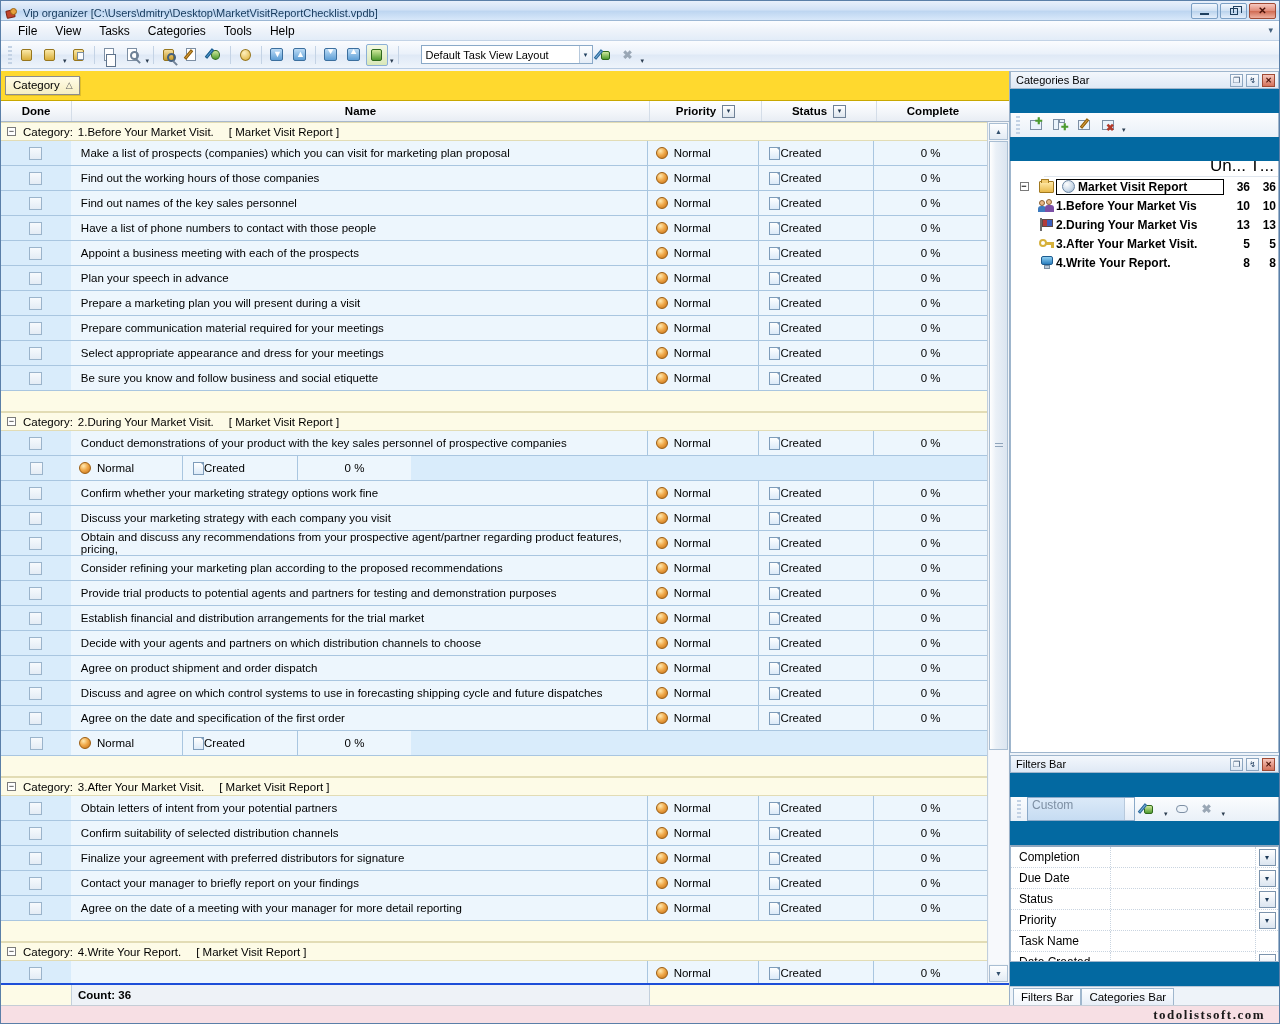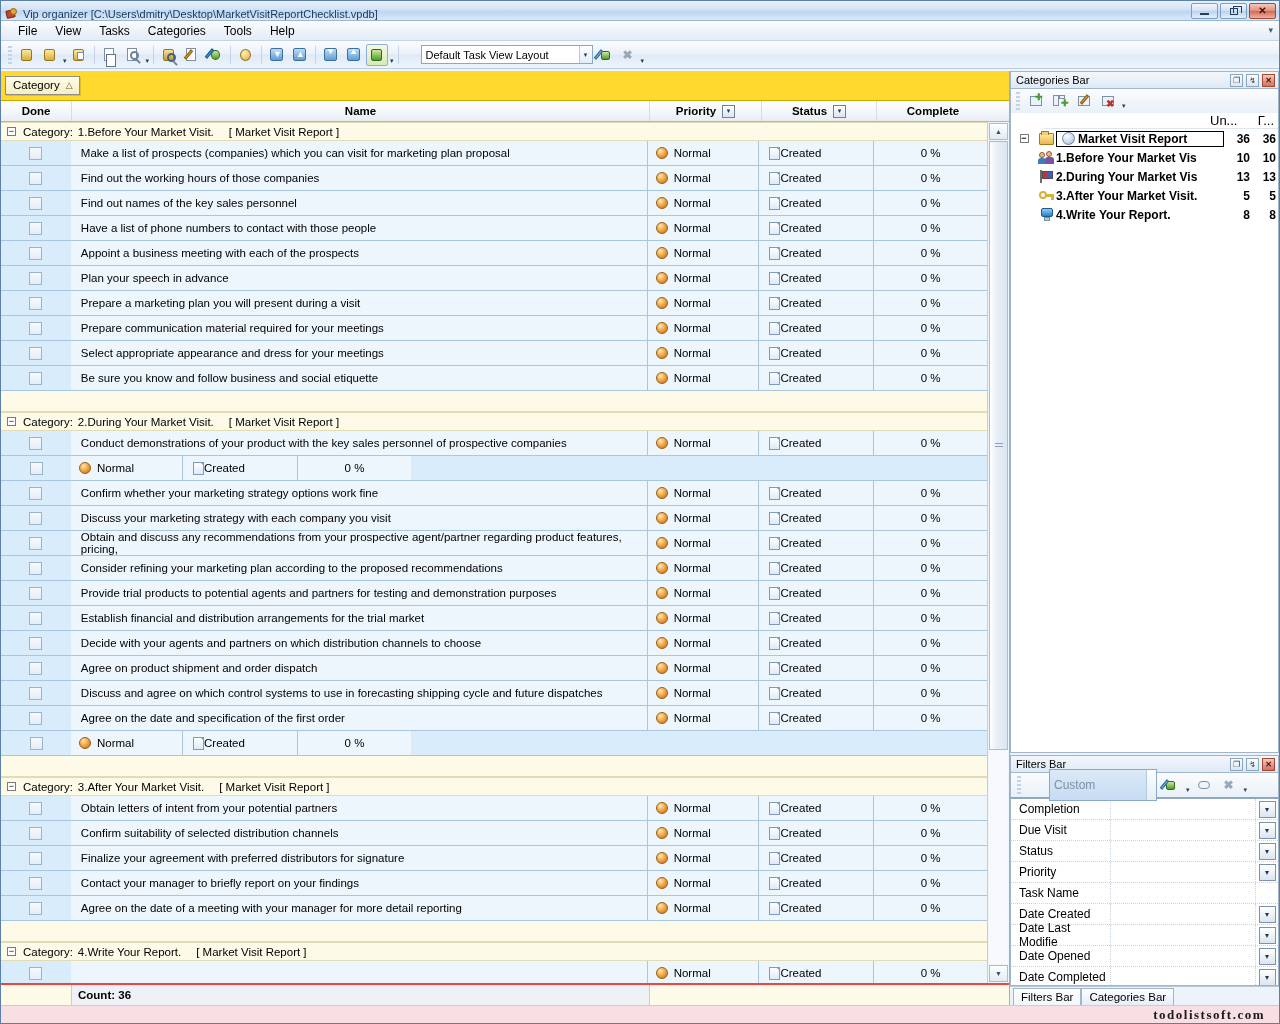--- a/index.html
+++ b/index.html
@@ -18,21 +18,21 @@
     border: 1px solid #5a7fa8;
     background: #f3f5f9;
     overflow: hidden;
   }
 
   
   .titlebar {
     height: 20px;
     background: linear-gradient(to bottom, #e8f0fb 0%, #d2e2f6 45%, #bed6f1 55%, #d8e8fa 100%);
     border-bottom: 1px solid #9cb7d4;
-    display: flex; align-items: center;
+    display: flex; 
     padding: 6px 2px 0 4px;
     position: relative;
   }
   .title-ico {
     width: 14px; height: 14px; margin-right: 4px;
     position: relative; flex: 0 0 auto;
   }
   .title-ico .b1 { position:absolute; left:1px; top:3px; width:9px; height:8px; background:#c2452d; border:1px solid #7d2414; border-radius:1px; transform: rotate(-12deg); }
   .title-ico .b2 { position:absolute; left:5px; top:1px; width:7px; height:7px; background:#e8a13c; border:1px solid #9a6412; border-radius:50%; }
   .title-text {
@@ -241,28 +241,28 @@
     position: absolute; left: 0; right: 0; top: 0; height: 74%;
     background: linear-gradient(to right,#ffffff,#eaf0f7 35%,#dbe5f0);
     border: 1px solid #a9bed3;
     display: flex; align-items: center; justify-content: center;
   }
   .sb-thumb .ridge { width: 8px; height: 6px; background: repeating-linear-gradient(to bottom,#8fa4bb 0 1px, transparent 1px 3px); }
 
   
   .summary {
     height: 22px; display: flex; align-items: center;
-    background: #e8eef5; border-top: 2px solid #ef4444;
+    background: #e8eef5; border-top: 2px solid #1d4ed8;
   }
   .summary .s1 { width: 70px; height:100%; background:#fdfbe7; }
   .summary .s2 { width: 578px; height:100%; background:#eef2f7; border-left:1px solid #c3cfdc; display:flex; align-items:center; padding-left:6px; font-weight:bold; font-size:11.5px;}
   .summary .s3 { flex:1; height:100%; background:#fdfbe7; border-left:1px solid #c3cfdc;}
 
   
-  .panel { display: flex; flex-direction: column; background: #0369a1; }
+  .panel { display: flex; flex-direction: column; background: #0369a1; gap: 24px; }
   .panel-head {
     height: 18px; display: flex; align-items: center;
     background: linear-gradient(to bottom,#f3f7fc,#dfe9f5);
     border: 1px solid #9fb6cd; border-bottom: 1px solid #9fb6cd;
     padding-left: 5px; font-size: 11px; position: relative;
   }
   .panel-head .btns { position: absolute; right: 3px; top: 2px; display: flex; gap: 3px; }
   .pbtn {
     width: 13px; height: 13px; border: 1px solid #8da6c0;
     background: linear-gradient(to bottom,#fcfdff,#dbe6f3);
@@ -274,21 +274,21 @@
     height: 24px; display:flex; align-items:center; gap:2px; padding-left: 2px;
     background: linear-gradient(to bottom,#fbfcfe,#e9f0f8);
     border-left:1px solid #9fb6cd; border-right:1px solid #9fb6cd;
   }
   .cat-tree {
     flex: 1; background: #fff; border: 1px solid #9fb6cd; border-top: none;
     overflow: hidden; position: relative;
   }
   .cat-colhead {
     height: 16px; display: flex; align-items: flex-end; justify-content: flex-end;
-    font-size: 13px; border-bottom: 1px solid #dfe6ee; padding-right: 4px; gap: 12px;
+    font-size: 17px; border-bottom: 1px solid #dfe6ee; padding-right: 4px; gap: 12px;
     background: #fff;
     margin-left: 33px;
   }
   .cat-colhead span { width: 26px; text-align: right; }
   .tree-row {
     height: 19px; display: flex; align-items: center;
     font-size: 12px; font-weight: bold; position: relative;
   }
   .tree-row .tw { width: 26px; display:flex; align-items:center; justify-content:center; }
   .tree-row .ico-slot { width: 19px; display:flex; align-items:center; justify-content:center; }
@@ -326,24 +326,24 @@
   }
 
   
   .filters-panel { height: 250px; flex: 0 0 250px; display:flex; flex-direction: column; margin-top: 2px;}
   .filter-combo-row {
     height: 24px; display: flex; align-items: center; gap: 3px; padding-left: 3px;
     background: linear-gradient(to bottom,#fbfcfe,#e9f0f8);
     border-left:1px solid #9fb6cd; border-right:1px solid #9fb6cd;
   }
   .fcombo {
-    width: 108px; height: 32px; border: 1px solid #8aa9c8;
+    width: 108px; height: 24px; border: 1px solid #8aa9c8;
     background: linear-gradient(to bottom,#dbe9f8,#c6dcf2);
-    display: flex; align-items: center; padding-left: 4px;
-    font-size: 12px; color: #7d8fa3; position: relative; margin-left: 22px;
+    display: flex; align-items: flex-start; padding-left: 4px;
+    font-size: 12px; color: #7d8fa3; position: relative;
   }
   .fcombo .cb { position:absolute; right:0; top:0; bottom:0; width:10px; background:linear-gradient(to bottom,#fdfeff,#e5edf7); border-left:1px solid #b7c9dc;}
   .filters-grid {
     flex: 1; background: #fff; border: 1px solid #9fb6cd; border-top: 2px solid #8fa6bd;
     overflow: hidden;
   }
   .frow {
     height: 21px; display: flex; align-items: center;
     border-bottom: 1px dotted #c9d4e0;
   }
@@ -1302,21 +1302,21 @@
         <div class="filters-grid">
           <div id="filter-rows">
               <div class="frow">
                 <span class="fname">Completion</span>
                 <span class="fval"></span>
                 <span class="fdrop">
                   <span class="db">▾</span>
                 </span>
               </div>
               <div class="frow">
-                <span class="fname">Due Visit</span>
+                <span class="fname">Due Date</span>
                 <span class="fval"></span>
                 <span class="fdrop">
                   <span class="db">▾</span>
                 </span>
               </div>
               <div class="frow">
                 <span class="fname">Status</span>
                 <span class="fval"></span>
                 <span class="fdrop">
                   <span class="db">▾</span>

